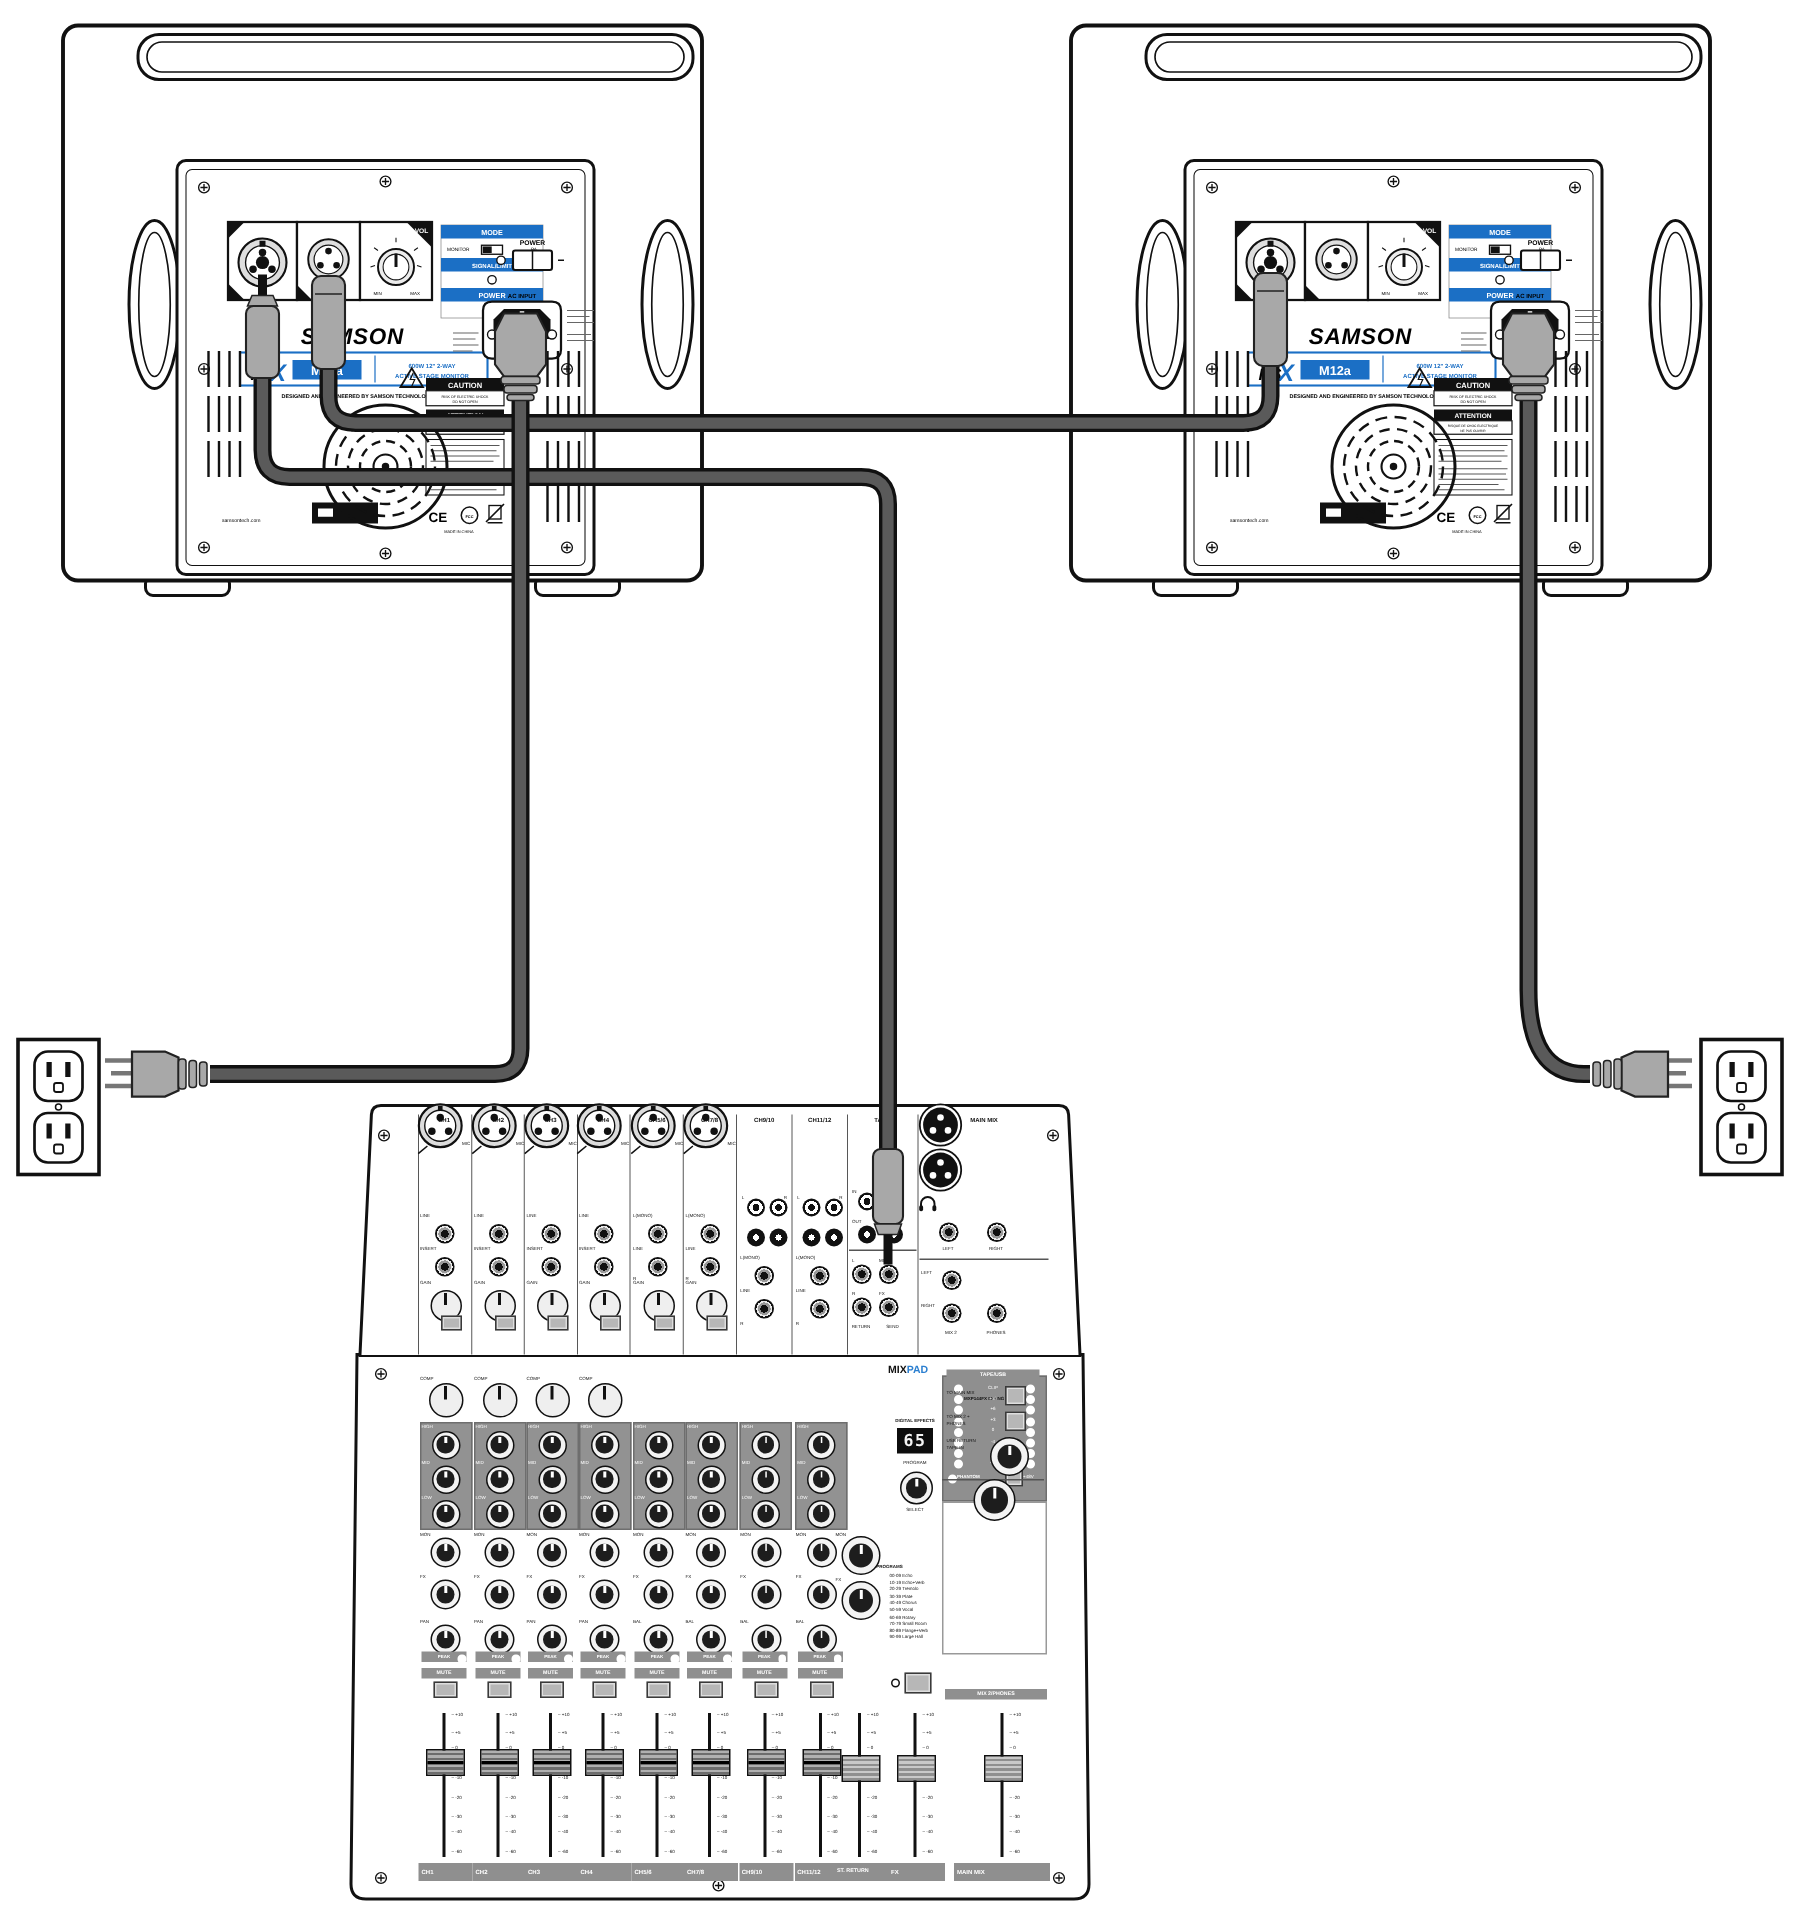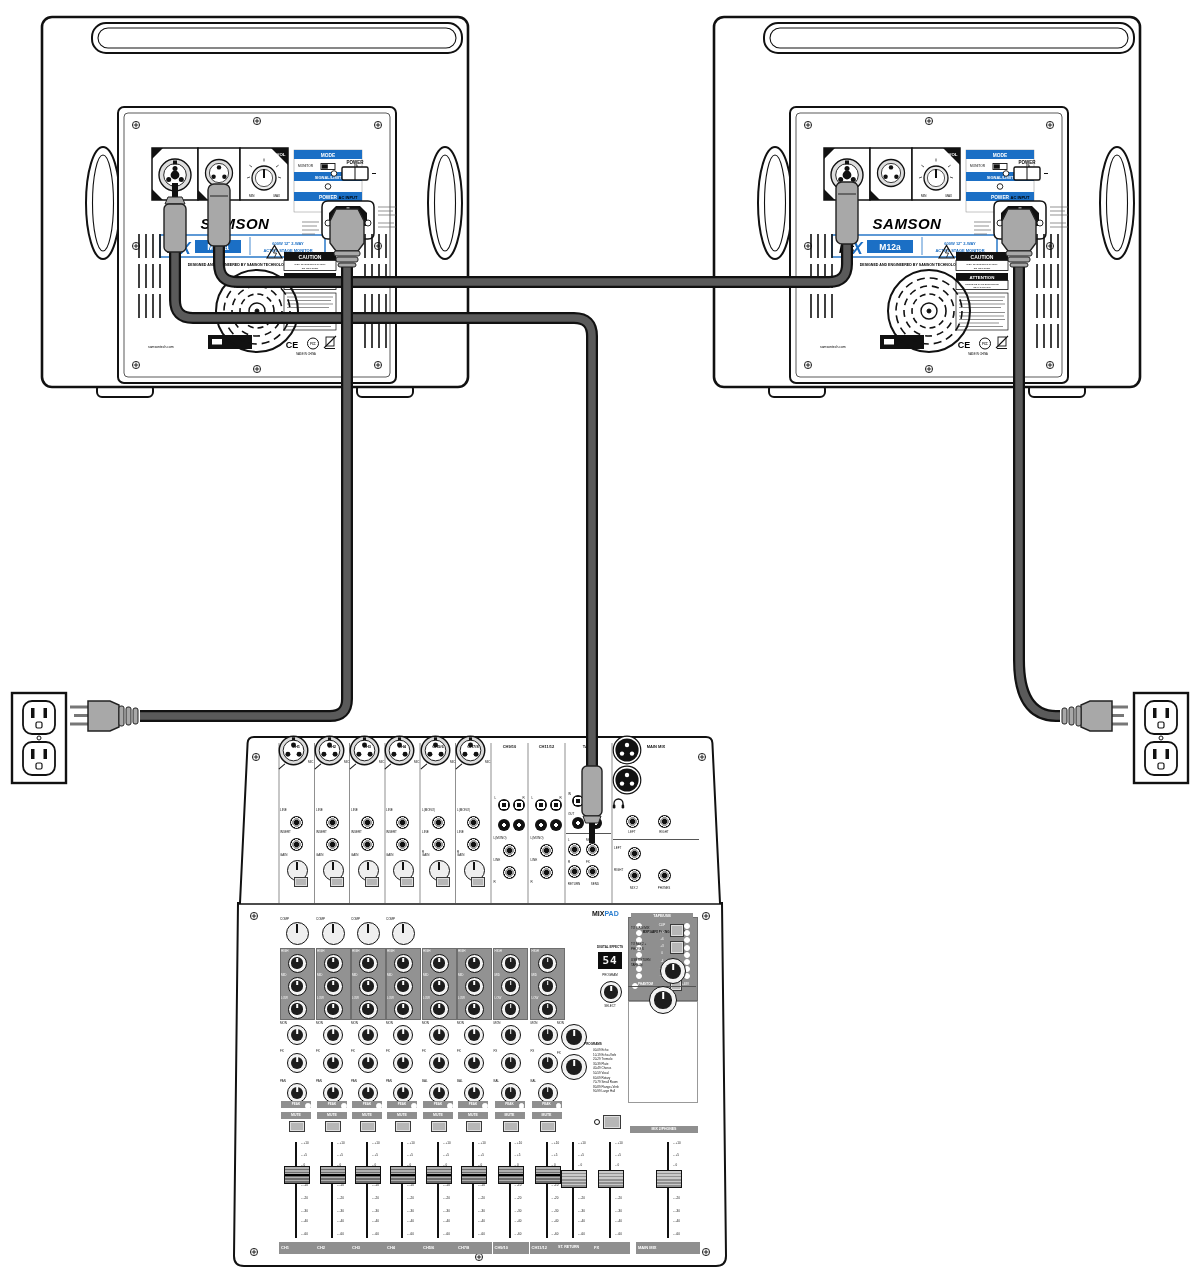--- a/index.html
+++ b/index.html
@@ -1049,21 +1049,21 @@
             <div class="lab fsc" style="top: 80%;">-40</div>
             <div class="lab fsc" style="top: 93%;">-60</div>
             <div class="cap lite" style="top: 30px;"></div>
           </div>
           <div class="gbar lft" style="left: 0px; top: 332px; width: 34px; height: 12px; font-size: 3.6px;">
             <span>ST. RETURN</span>
           </div>
         </div>
         <div class="strip" style="left: 360px; top: 0px; width: 36px; height: 358px;">
           <div class="lab t3 b ctr" style="left: 18px; top: 36px;">DIGITAL EFFECTS</div>
-          <div class="seven" style="left: 6px; top: 42px; width: 24px; height: 17px; font-size: 11px;">54</div>
+          <div class="seven" style="left: 6px; top: 42px; width: 24px; height: 17px; font-size: 11px;">65</div>
           <div class="lab t3 ctr" style="left: 18px; top: 64px;">PROGRAM</div>
           <div class="knob dk" style="left: 8px; top: 71px; width: 20px; height: 20px;"></div>
           <div class="lab t3 ctr" style="left: 18px; top: 95px;">SELECT</div>
           <div class="lab t3 b ctr" style="left: 1px; top: 133px;">PROGRAMS</div>
           <div class="lab t3" style="left: 1px; top: 139px;">00-09 Echo</div>
           <div class="lab t3" style="left: 1px; top: 143.6px;">10-19 Echo+Verb</div>
           <div class="lab t3" style="left: 1px; top: 148.2px;">20-29 Tremolo</div>
           <div class="lab t3" style="left: 1px; top: 152.8px;">30-39 Plate</div>
           <div class="lab t3" style="left: 1px; top: 157.4px;">40-49 Chorus</div>
           <div class="lab t3" style="left: 1px; top: 162px;">50-59 Vocal</div>

